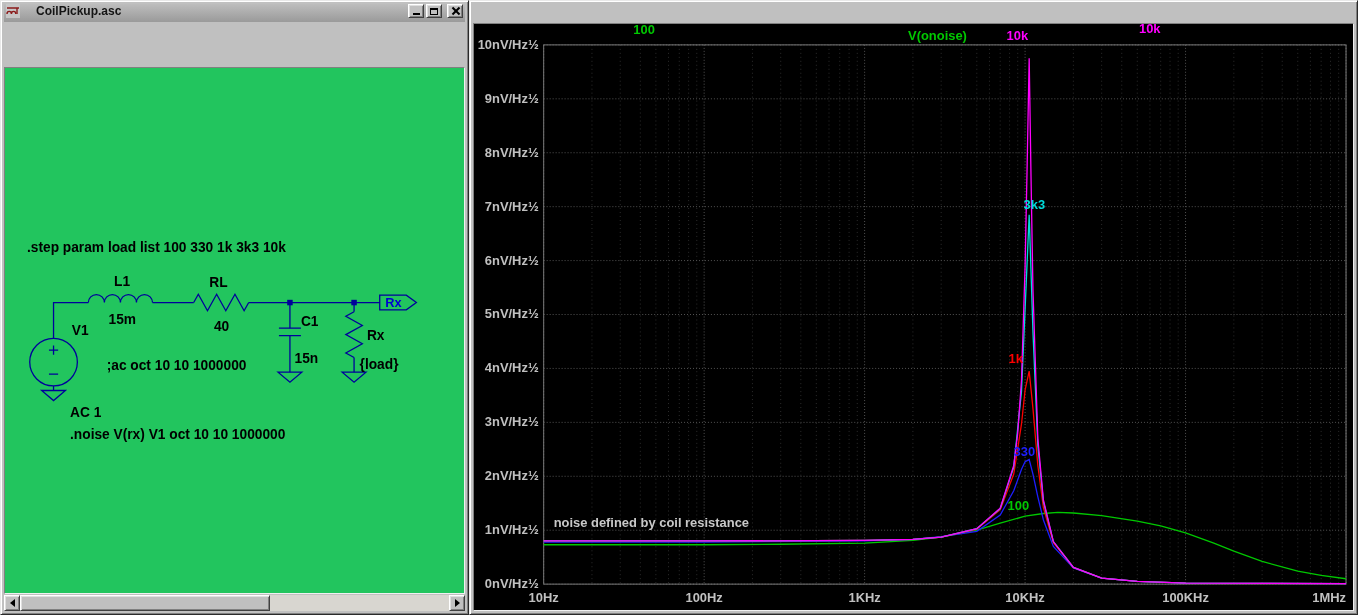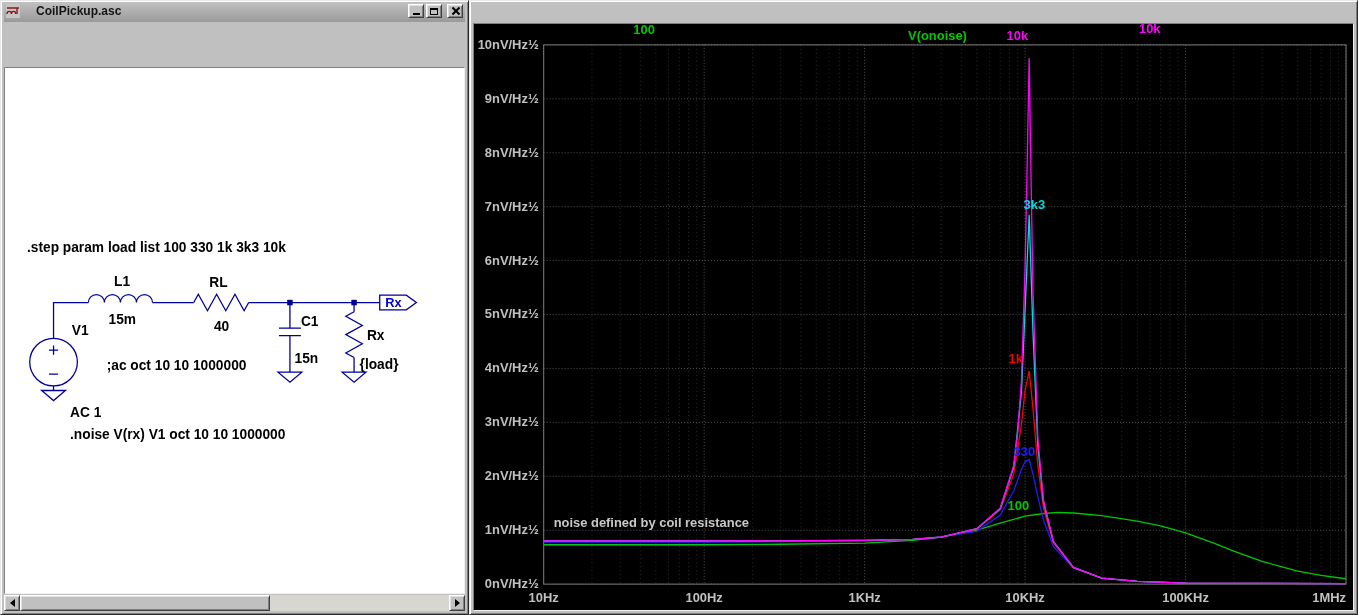--- a/index.html
+++ b/index.html
@@ -34,21 +34,21 @@
   }
   .tb-btn.close{margin-left:3px}
   .glyph-min{width:7px;height:2px;background:#000;align-self:flex-end;margin-bottom:2px}
   .glyph-max{width:8px;height:7px;border:1px solid #000;border-top-width:2px;box-sizing:border-box}
   .glyph-close{position:relative;width:9px;height:8px}
   .glyph-close::before,.glyph-close::after{content:"";position:absolute;left:4px;top:-1px;width:2px;height:10px;background:#000}
   .glyph-close::before{transform:rotate(45deg)}
   .glyph-close::after{transform:rotate(-45deg)}
 
   #left-client{
-    position:absolute;left:3px;right:3px;top:22px;bottom:20px;background:#ffffff;
+    position:absolute;left:3px;right:3px;top:22px;bottom:20px;background:#22c55e;
     border:1px solid;border-color:#808080 #f0f0f0 #f0f0f0 #808080;box-sizing:border-box;margin-top:44px;
   }
   #schematic-svg{width:100%;height:100%;display:block}
   .sch-text{font:700 15px "Liberation Sans",sans-serif;fill:#000000}
   .flag-text{font:700 14px "Liberation Sans",sans-serif;fill:#0000d2}
 
   #left-scrollbar{
     position:absolute;left:3px;right:3px;bottom:3px;height:16px;background:#d6d3ce;
     display:flex;align-items:stretch;
   }

